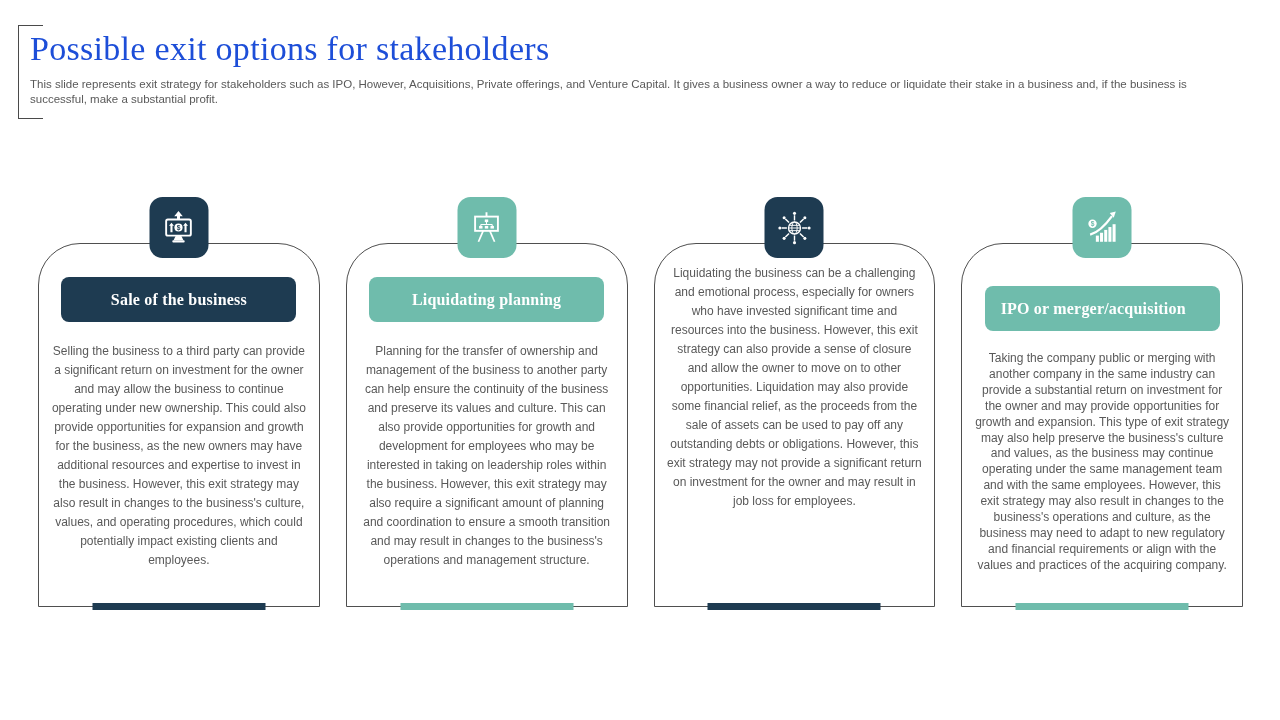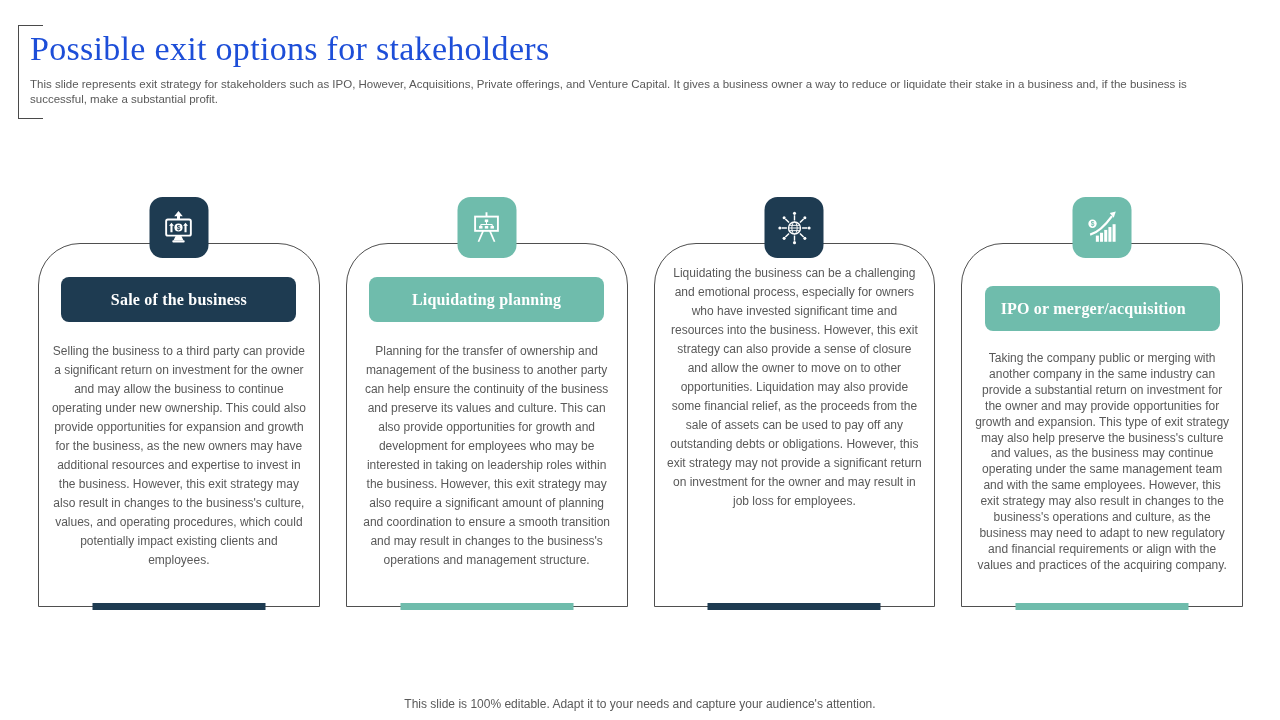--- a/index.html
+++ b/index.html
@@ -166,15 +166,14 @@
       </div>
       <div class="card">
         <div class="card-header left-align">IPO or merger/acquisition</div>
         <div class="card-body">Taking the company public or merging with another company in the same industry can provide a substantial return on investment for the owner and may provide opportunities for growth and expansion. This type of exit strategy may also help preserve the business's culture and values, as the business may continue operating under the same management team and with the same employees. However, this exit strategy may also result in changes to the business's operations and culture, as the business may need to adapt to new regulatory and financial requirements or align with the values and practices of the acquiring company.</div>
         <div class="accent-bar"></div>
       </div>
     </div>
 
   </div>
 
-  <div class="footer-note">This slide is 100% editable. Adapt it to your needs and capture your audience's attention.</div>
 
 </div>
 
 </body></html>

